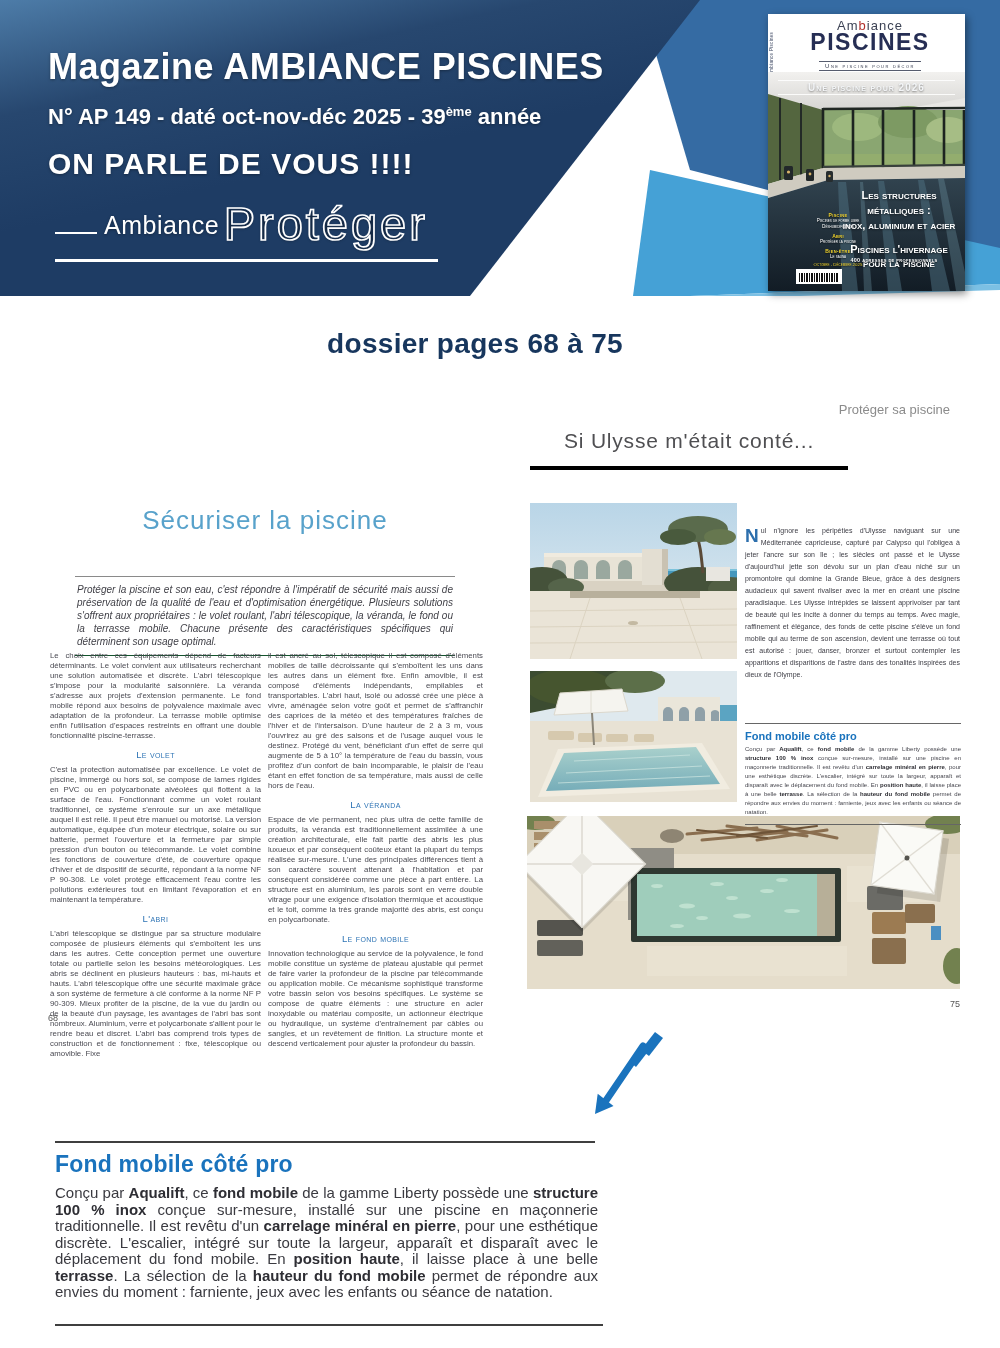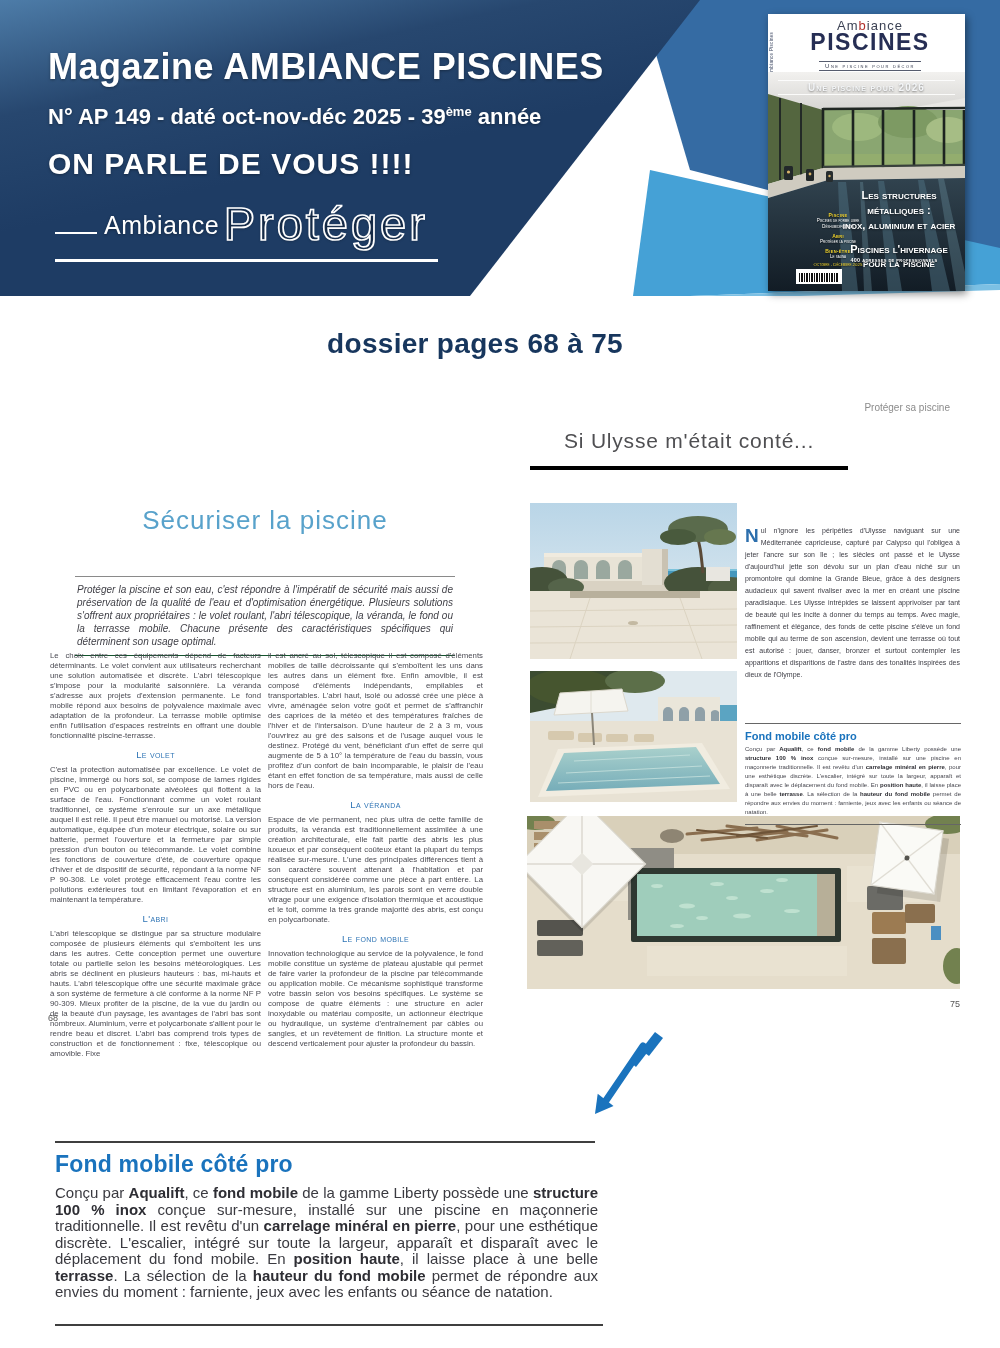--- a/index.html
+++ b/index.html
@@ -38,21 +38,21 @@
   .cover-barcode .bars { position:absolute; left:3px; top:4px; width:40px; height:9px;
     background:repeating-linear-gradient(90deg,#111 0 1px,#fff 1px 2px,#111 2px 4px,#fff 4px 5px); }
   .cover-features { position:absolute; left:70px; top:174px; width:122px; text-align:center; color:#fff; font-weight:bold; font-size:11px; font-variant:small-caps; line-height:1.35; text-shadow:0 1px 2px rgba(0,0,0,.55); }
   .cover-features .gap { height:9px; }
   .cover-footer { position:absolute; left:60px; top:243px; width:132px; text-align:center; color:#fff; font-size:5.4px; font-weight:bold; font-variant:small-caps; letter-spacing:.3px; text-shadow:0 1px 1px rgba(0,0,0,.6); }
 
   
   .dossier-title { position:absolute; left:0; top:328px; width:950px; text-align:center; font-size:28px; font-weight:600; color:#17365d; letter-spacing:.3px; }
 
   
-  .kicker { position:absolute; left:758px; top:402px; width:192px; text-align:right; font-size:10px; color:#8b8b8b; }
+  .kicker { position:absolute; left:758px; top:402px; width:192px; text-align:right; font-size:13px; color:#8b8b8b; }
   .ulysse-title { position:absolute; left:530px; top:429px; width:318px; text-align:center; font-size:21px; color:#4f4f52; letter-spacing:.8px; padding-bottom:13px; border-bottom:4px solid #000000; }
 
   
   .art-title { position:absolute; left:60px; top:504px; width:410px; text-align:center; font-size:26px; color:#58a2cb; letter-spacing:1px; line-height:1.25; }
   .art-intro { position:absolute; left:75px; top:576px; width:380px; font-size:10px; line-height:13px; font-style:italic; color:#3f3f46; text-align:justify; border-top:1px solid #8a8a8a; border-bottom:1px solid #14532d; padding:6px 2px 7px 2px; }
   .col { position:absolute; top:651px; font-size:7.8px; line-height:10px; color:#4a4a52; text-align:justify; }
   .col-1 { left:50px; width:211px; }
   .col-2 { left:268px; width:215px; }
   .col h4 { font-size:9.5px; color:#2e74b5; font-variant:small-caps; text-align:center; font-weight:normal; letter-spacing:.4px; margin:9px 0 5px 0; }
   .pagenum { position:absolute; font-size:9px; color:#555; }

